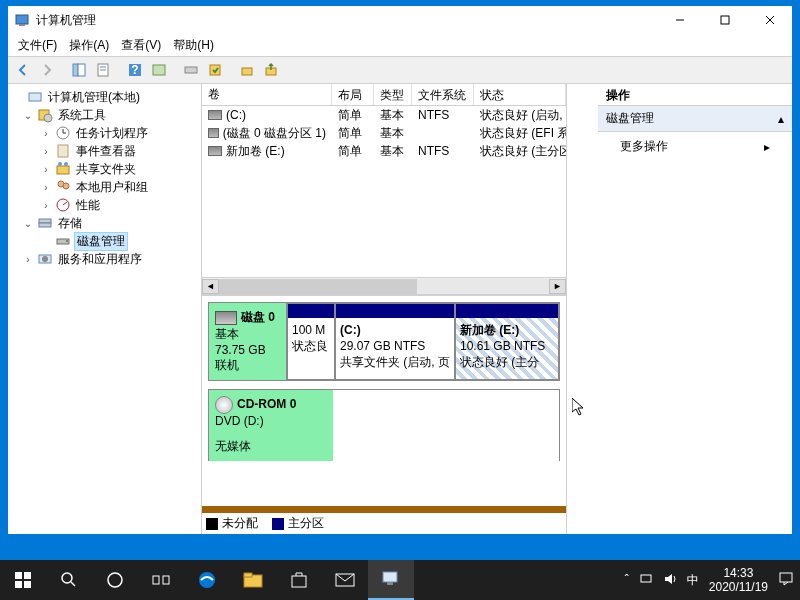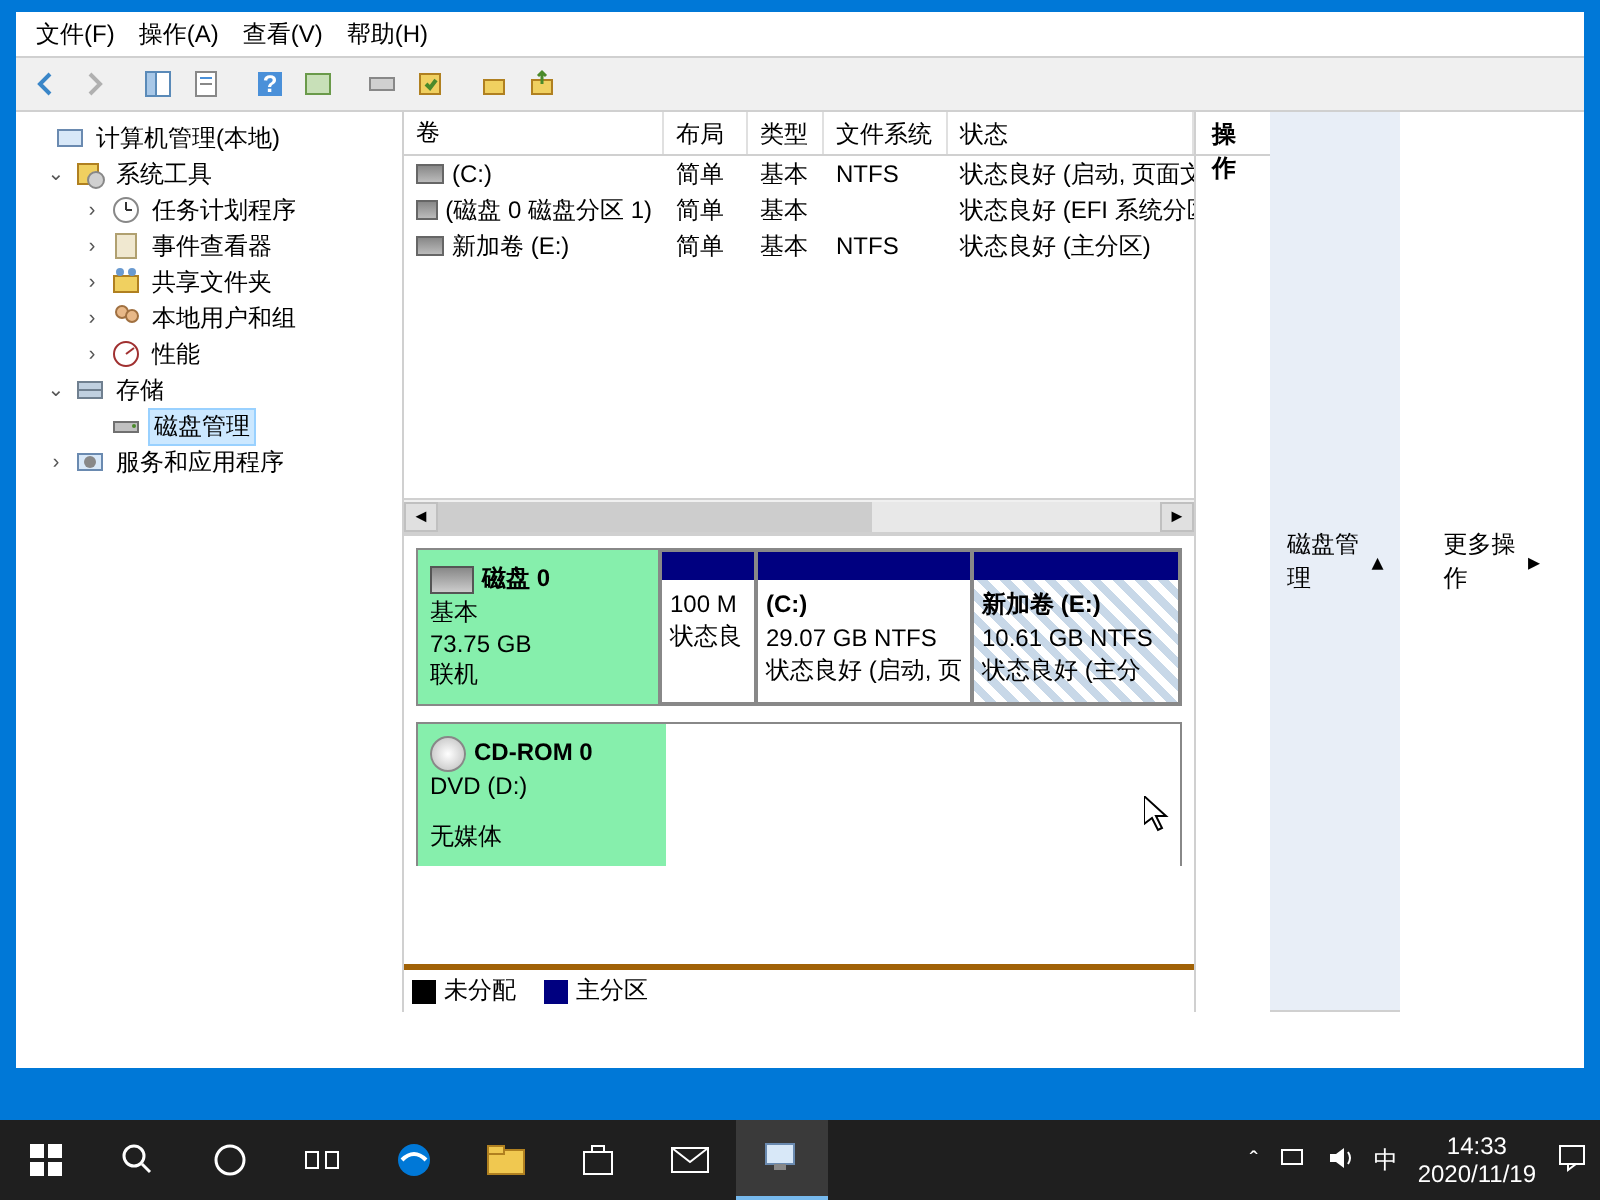--- a/index.html
+++ b/index.html
@@ -43,36 +43,63 @@
 .disk-pane { flex: 1; border-top: 2px solid #d0d0d0; padding: 6px; overflow: hidden; background:#fff;}
 .disk-block { display: flex; margin-bottom: 8px; border:1px solid #888;}
 .disk-info { width: 124px; padding: 6px; border-right:1px solid #888; background:#86efac;}
 .disk-info .dico { width: 22px; height: 14px; background: linear-gradient(#888,#ccc); border:1px solid #555; display:inline-block; margin-right:4px; vertical-align:middle;}
 .disk-info b { font-weight: bold; }
 .disk-parts { flex:1; display:flex;}
 .part { border: 1px solid #888; margin: 0; position:relative; background:#fff;}
 .part .pbar { height: 14px; background: #000080; }
 .part.hatched { background: repeating-linear-gradient(45deg, #fff, #fff 4px, #c8d8e8 4px, #c8d8e8 8px); }
 .part .ptext { padding: 4px 4px; font-size: 11px; line-height: 1.35; white-space: nowrap; overflow:hidden;}
-.legend { padding: 2px 4px; border-top: 3px solid #a16207; display:flex; gap:14px; align-items:center;}
+.legend { padding: 2px 4px; border-top: 7px solid #a16207; display:flex; gap:14px; align-items:center;}
 .legend .sw { width: 12px; height: 12px; display: inline-block; margin-right: 4px; vertical-align:middle;}
-.right { width: 194px; display: flex; flex-direction: row; }
+.right { width: 194px; display: flex; flex-direction: column; margin-left: 31px; }
 .right-header { height: 22px; border-bottom: 1px solid #d0d0d0; padding: 3px 8px; font-weight: bold; background:#fff;}
 .right-sub { background: #e8eef7; padding: 4px 8px; border-bottom: 1px solid #d0d0d0; display:flex; justify-content:space-between; align-items:center;}
-.right-item { padding: 6px 22px; display:flex; justify-content:center; align-items:center;}
+.right-item { padding: 6px 22px; display:flex; justify-content:space-between; align-items:center;}
 .taskbar { position: absolute; bottom: 0; left: 0; right: 0; height: 40px; background: #1f1f1f; display: flex; align-items: center; color: #fff; }
 .taskbar .tbico { width: 46px; height: 40px; display:flex; align-items:center; justify-content:center;}
 .taskbar .tbico.active { background: #3a3a3a; border-bottom: 2px solid #76b9ed;}
 .taskbar .tray { margin-left: auto; display:flex; align-items:center; padding-right: 6px; gap: 10px; font-size:11px;}
 .cursor { position:absolute; left: 572px; top: 398px; pointer-events:none;}
 </style>
 </head>
 <body>
 
 <div class="window">
+  <div class="titlebar">
+    <span class="titlebar-icon">
+      <svg viewBox="0 0 16 16">
+          <rect x="2" y="3" width="12" height="9" fill="#4a90d9" stroke="#2a5a8a"></rect>
+          <rect x="5" y="12" width="6" height="2" fill="#888"></rect>
+        </svg>
+    </span>
+    <span class="titlebar-text">计算机管理</span>
+    <div class="winbtns">
+      <div class="winbtn">
+          <svg width="10" height="10">
+            <line x1="1" y1="5" x2="9" y2="5" stroke="#000"></line>
+          </svg>
+        </div>
+      <div class="winbtn">
+          <svg width="10" height="10">
+            <rect x="1" y="1" width="8" height="8" fill="none" stroke="#000"></rect>
+          </svg>
+        </div>
+      <div class="winbtn">
+          <svg width="10" height="10">
+            <line x1="1" y1="1" x2="9" y2="9" stroke="#000"></line>
+            <line x1="9" y1="1" x2="1" y2="9" stroke="#000"></line>
+          </svg>
+        </div>
+    </div>
+  </div>
   <div class="menubar">
     <span>文件(F)</span>
     <span>操作(A)</span>
     <span>查看(V)</span>
     <span>帮助(H)</span>
   </div>
   <div class="toolbar">
     <div class="tbtn">
         <svg viewBox="0 0 16 16">
           <path d="M10 3 L5 8 L10 13" fill="none" stroke="#3a86c8" stroke-width="2"></path>
@@ -302,21 +329,21 @@
             <div class="part" style="width:48px">
               <div class="pbar"></div>
               <div class="ptext">
                   <div></div>
                   <div>100 M</div>
                   <div>状态良</div>
                 </div>
             </div>
             <div class="part" style="flex:1">
               <div class="pbar"></div>
-              <div class="ptext"><b>(C:)</b><div>29.07 GB NTFS</div><div>状态良好 (启动, 页</div></div>
+              <div class="ptext"><b>(C:)</b><div>29.07 GB NTFS</div><div>共享文件夹 (启动, 页</div></div>
             </div>
             <div class="part hatched" style="width:104px">
               <div class="pbar"></div>
               <div class="ptext" style="background:transparent"><b>新加卷  (E:)</b><div>10.61 GB NTFS</div><div>状态良好 (主分</div></div>
             </div>
           </div>
         </div>
 
         <div class="disk-block" style="border-bottom:none">
           <div class="disk-info" style="border-right:none">

